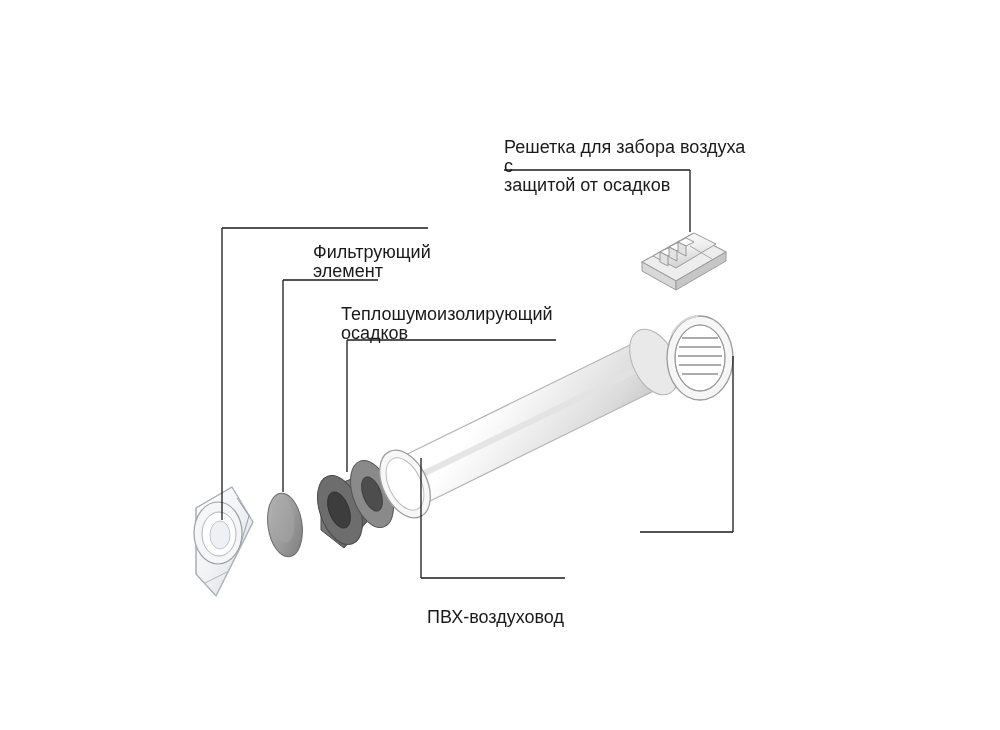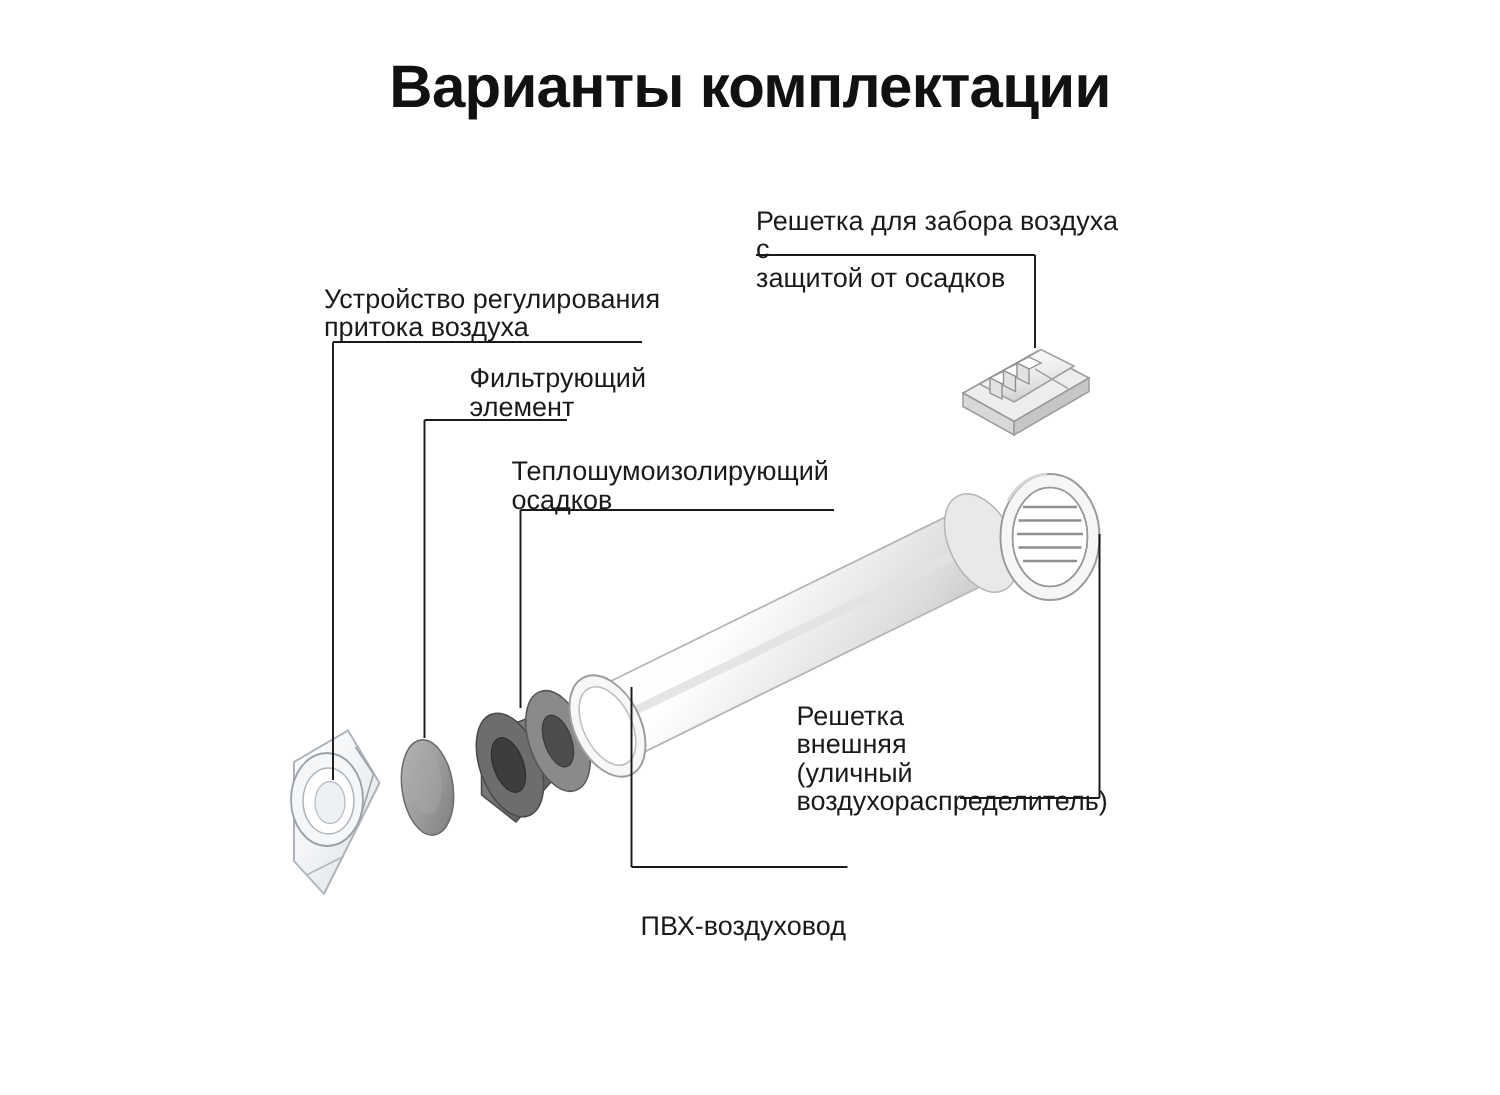--- a/index.html
+++ b/index.html
@@ -48,21 +48,20 @@
     top: 0;
     width: 1000px;
     height: 730px;
   }
 </style>
 </head>
 <body>
 
 <div id="page">
 
-  <div id="title">Варианты комплектации</div>
 
   <svg class="art" viewBox="0 0 1000 730">
     <defs>
       <linearGradient id="pipeGrad" x1="0" y1="0" x2="0" y2="1">
         <stop offset="0%" stop-color="#ffffff"></stop>
         <stop offset="35%" stop-color="#ffffff"></stop>
         <stop offset="70%" stop-color="#e6e6e6"></stop>
         <stop offset="100%" stop-color="#c9c9c9"></stop>
       </linearGradient>
       <linearGradient id="pipeGrad2" x1="0" y1="0" x2="1" y2="0.45">
@@ -174,29 +173,23 @@
       <line x1="283" y1="280" x2="378" y2="280"></line>
       <line x1="347" y1="340" x2="556" y2="340"></line>
       <line x1="733" y1="532" x2="640" y2="532"></line>
       <line x1="421" y1="578" x2="565" y2="578"></line>
     </g>
   </svg>
 
   <div class="callout" style="left:504px; top:138px; width:250px;">Решетка для забора воздуха с
 защитой от осадков</div>
 
-  <div class="callout" style="left:216px; top:190px; width:230px;">Устройство регулирования
-притока воздуха</div>
 
   <div class="callout" style="left:277px; top:243px; width:180px;margin-left:36px;">Фильтрующий
 элемент</div>
 
   <div class="callout" style="left:341px; top:305px; width:230px;">Теплошумоизолирующий
 осадков</div>
 
-  <div class="callout" style="left:531px; top:468px; width:230px;">Решетка
-внешняя
-(уличный
-воздухораспределитель)</div>
 
   <div class="callout" style="left:427px; top:566px; width:200px;margin-top:42px;">ПВХ-воздуховод</div>
 
 </div>
 
 </body></html>

